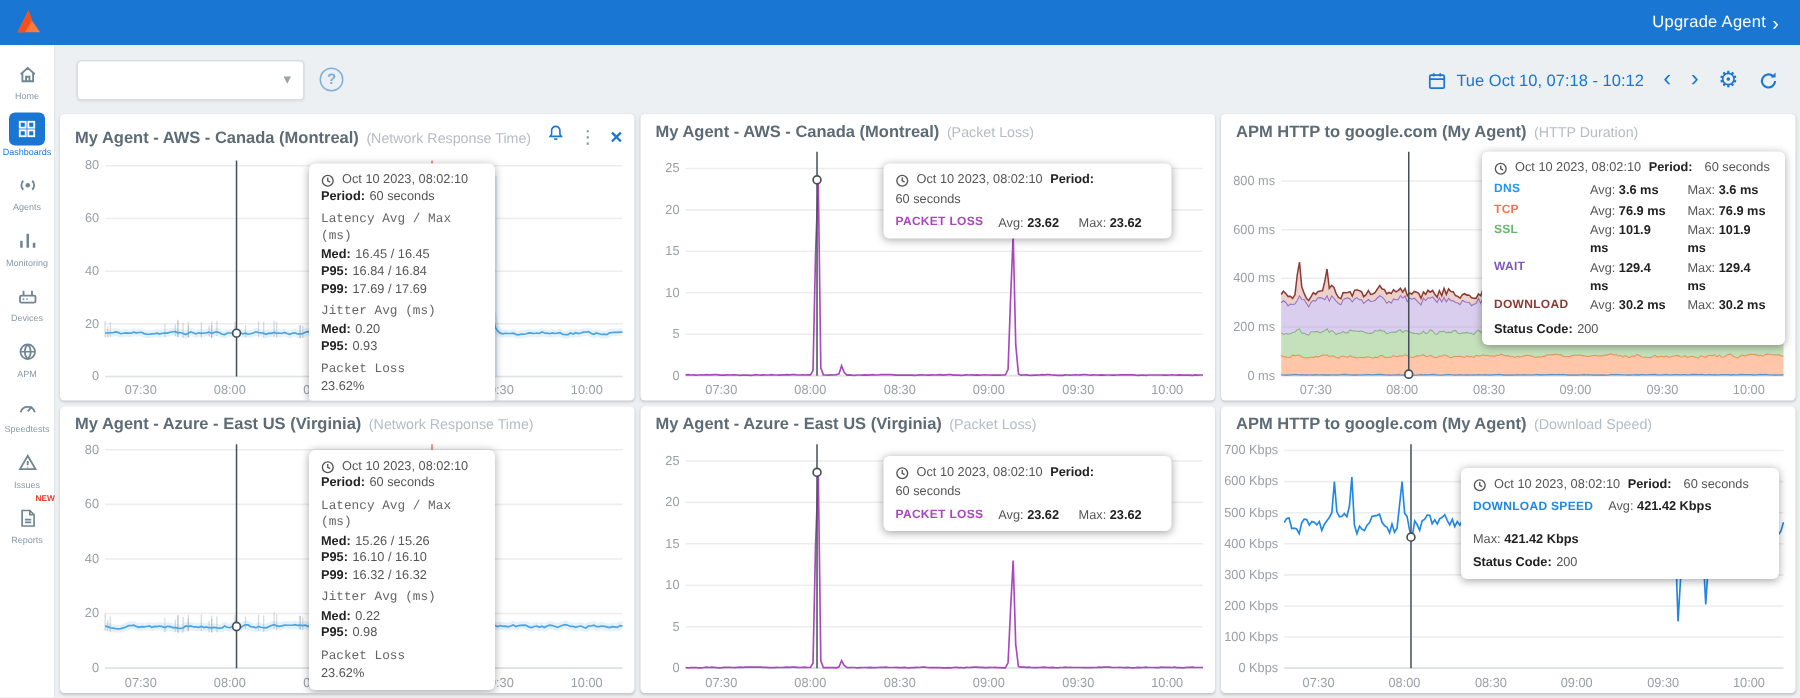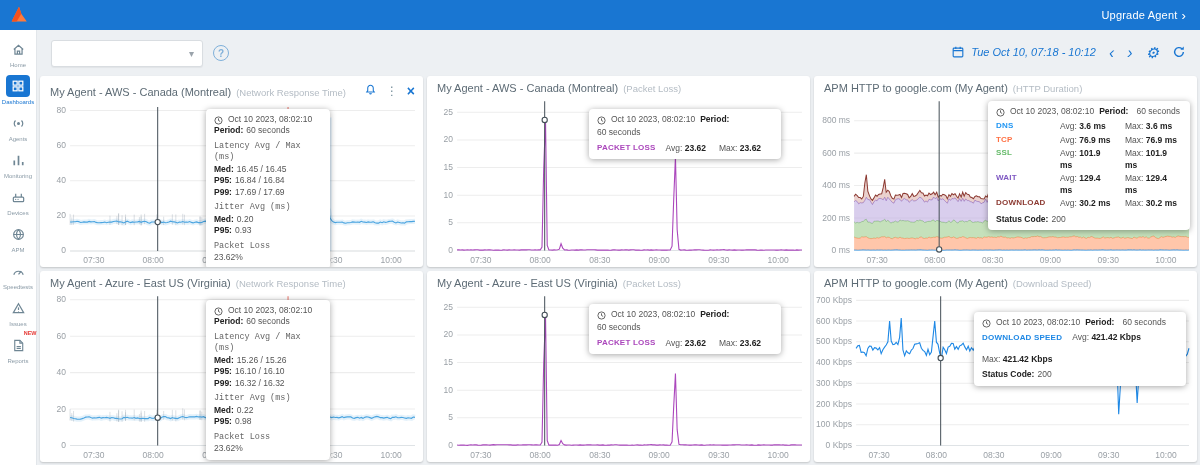--- a/index.html
+++ b/index.html
@@ -21,31 +21,31 @@
   .side-item.active{color:#fff;}
   .side-item.active .lbl{color:#1976d2;}
   .badge-new{position:absolute;top:-4px;right:0px;color:#e53935;font-size:5.5px;font-weight:bold;}
 
   
   .toolbar{position:absolute;left:37px;top:30px;right:0;height:46px;display:flex;align-items:center;padding:0 14px;gap:10px;}
   .select{width:152px;height:27px;background:#fff;border:1px solid #d9dde1;border-radius:3px;display:flex;align-items:center;padding:0 8px;box-shadow:0 1px 1px rgba(0,0,0,.05);cursor:pointer;}
   .select .val{flex:1;font-size:10px;color:#77818a;}
   .select .chev{color:#9aa3ab;font-size:10px;}
   .info-q{width:16px;height:16px;border-radius:50%;border:1.3px solid #7fb0da;color:#7fb0da;font-size:10px;font-weight:bold;display:flex;align-items:center;justify-content:center;cursor:pointer;}
-  .tb-right{margin-left:auto;display:flex;align-items:flex-start;gap:13px;color:#1976d2;font-style:italic;}
+  .tb-right{margin-left:auto;display:flex;align-items:flex-end;gap:13px;color:#1976d2;}
   .tb-date{font-size:11px;color:#1976d2;cursor:pointer;display:flex;align-items:center;gap:6px;}
   .tb-chev{font-size:16px;line-height:1;cursor:pointer;color:#1976d2;}
   .tb-gear{font-size:15px;line-height:1;cursor:pointer;color:#1976d2;}
   .tb-refresh{cursor:pointer;display:flex;}
 
   
   .panels{position:absolute;left:37px;top:76px;right:0;bottom:0;display:grid;grid-template-columns:repeat(3,1fr);grid-template-rows:1fr 1fr;gap:4px;padding:0 3px 3px 3px;}
   .panel{background:#fff;border-radius:3px;box-shadow:0 1px 2px rgba(0,0,0,.18);position:relative;display:flex;flex-direction:column;overflow:hidden;}
   .panel-header{display:flex;align-items:baseline;gap:5px;padding:6px 8px 1px 10px;white-space:nowrap;overflow:hidden;}
-  .panel-title{font-size:11px;font-weight:normal;color:#5d6b75;}
+  .panel-title{font-size:11px;font-weight:bold;color:#5d6b75;}
   .panel-subtitle{font-size:9.5px;color:#b4bcc4;}
   .ph-icons{margin-left:auto;display:flex;gap:9px;align-items:center;}
   .ph-icons .kebab{color:#78909c;font-size:12px;cursor:pointer;line-height:1;}
   .ph-icons .close{color:#1976d2;font-size:14px;font-weight:bold;cursor:pointer;line-height:1;}
   .chart-wrap{flex:1;position:relative;}
   .chart-svg{position:absolute;inset:0;width:100%;height:100%;}
   .chart-svg text{font-family:"Liberation Sans",sans-serif;font-size:8.5px;fill:#9aa0a6;}
 
   
   .tooltip{position:absolute;background:#fff;border-radius:4px;box-shadow:0 1px 6px rgba(0,0,0,.35);padding:5px 8px;font-size:8.5px;color:#555;line-height:1.35;z-index:5;margin-left:44px;}

